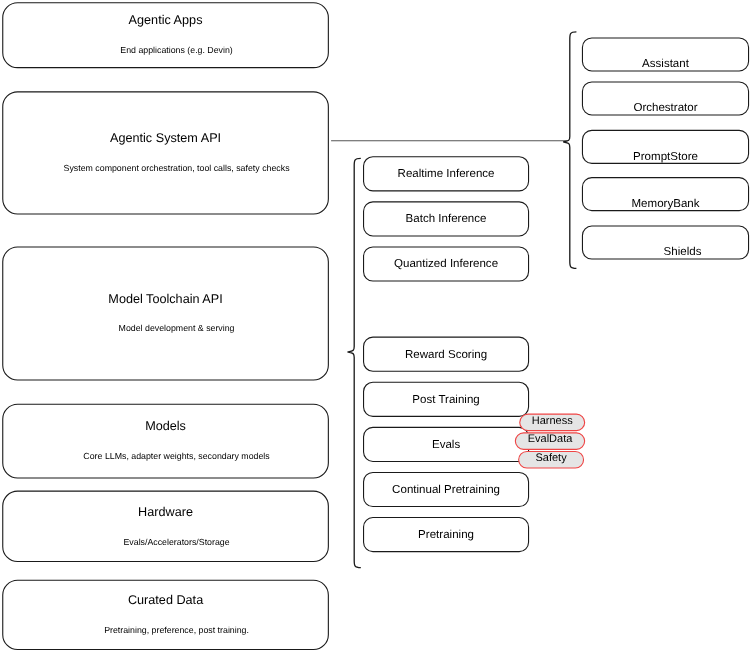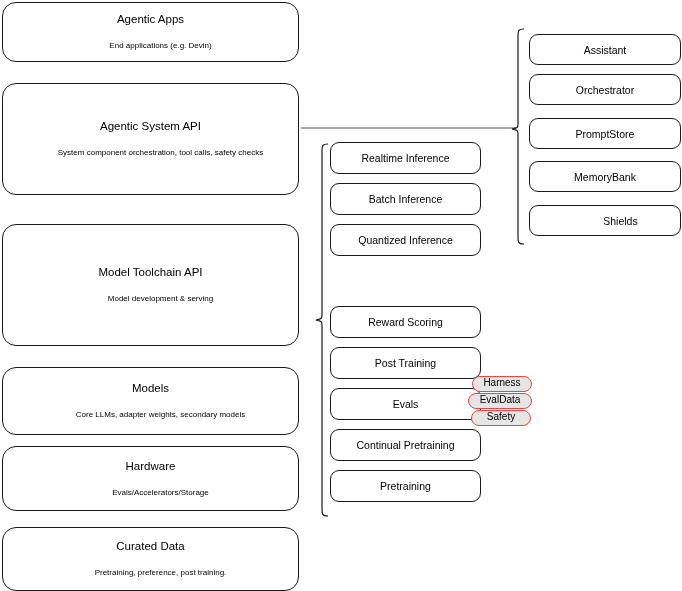--- a/index.html
+++ b/index.html
@@ -67,20 +67,21 @@
     justify-content: center;
   }
 
   
   .comp {
     left: 529px;
     width: 152px;
     height: 31px;
     border-radius: 9px;
     font-size: 10.5px;
+    justify-content: flex-end;
   }
 
   
   .pill {
     position: absolute;
     box-sizing: border-box;
     background: #e5e5e5;
     border: 1px solid #ef4444;
     border-radius: 11px;
     height: 16px;

